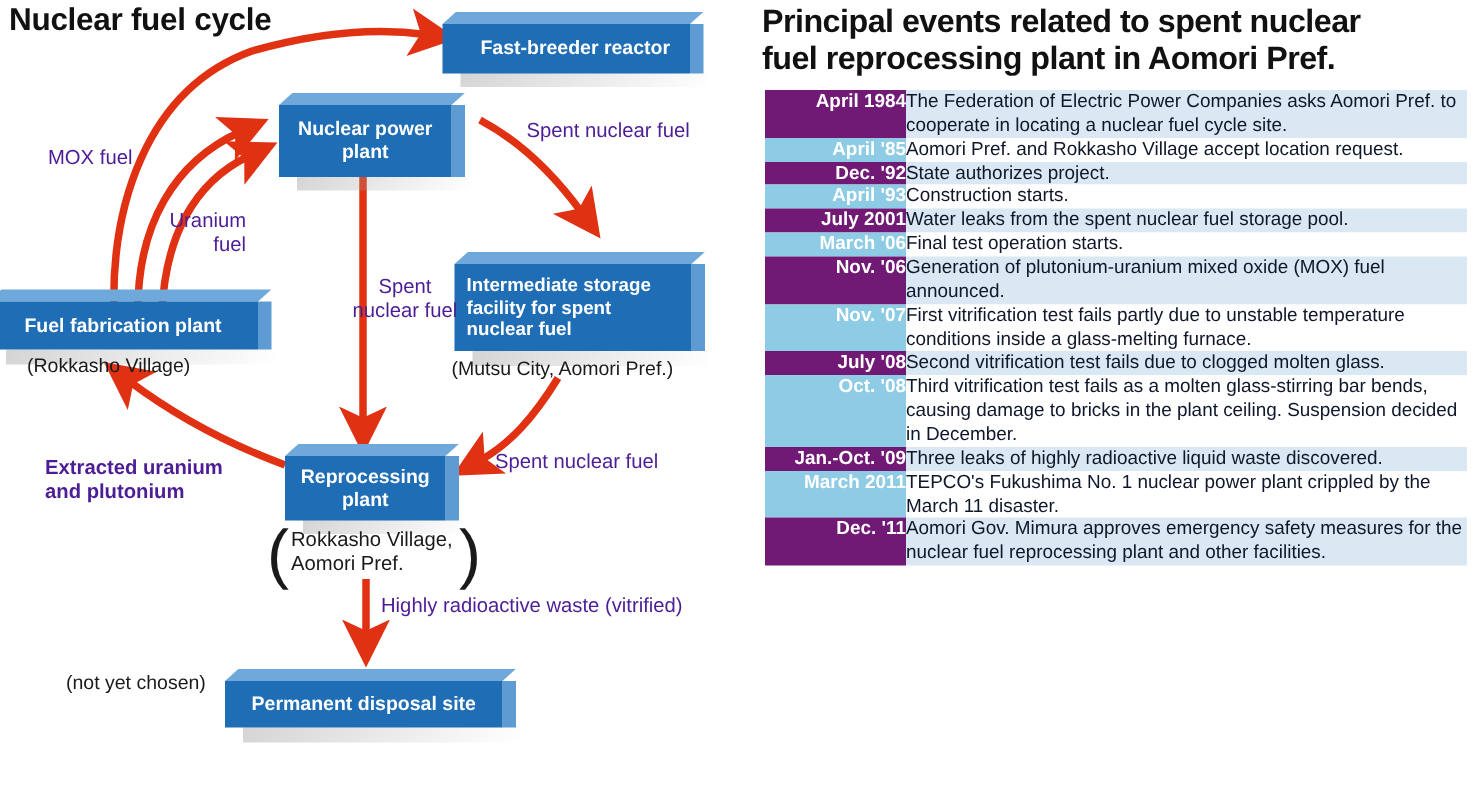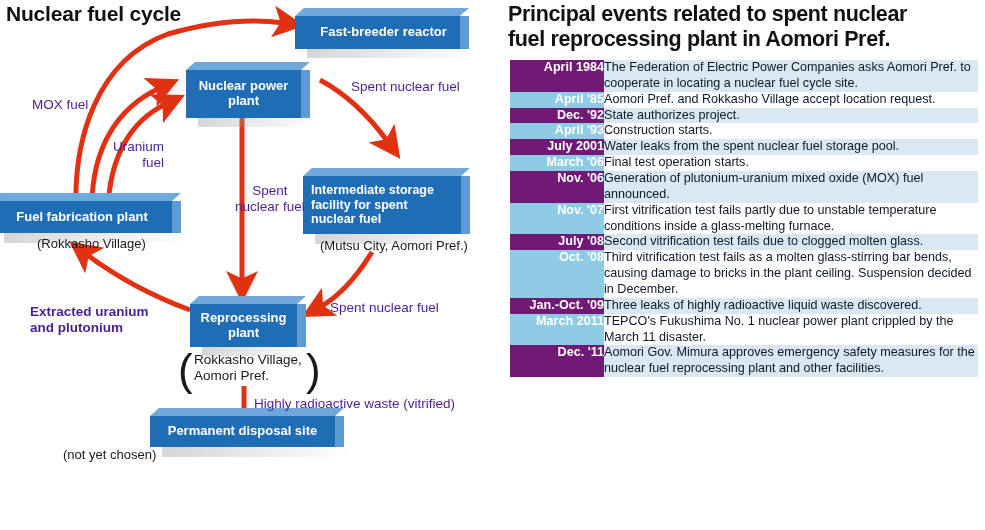--- a/index.html
+++ b/index.html
@@ -44,21 +44,21 @@
   .box .side{
     position:absolute;top:8px;width:9px;
     background:#5E9BD3;
   }
   .box .shadow{
     position:absolute;
     background:linear-gradient(135deg, rgba(160,160,160,.45), rgba(255,255,255,0));
   }
 
   .caption{
-    position:absolute;font-size:13px;color:#1a1a1a;white-space:nowrap;margin-left:19px;
+    position:absolute;font-size:13px;color:#1a1a1a;white-space:nowrap;
   }
   .flow-label{
     position:absolute;font-size:13.5px;color:#4c1d95;line-height:1.15;
   }
   .brace{
     position:absolute;font-size:13.5px;color:#1a1a1a;line-height:1.2;
     text-align:left;
   }
   .brace .bk{
     position:absolute;font-size:44px;color:#1a1a1a;font-weight:300;
@@ -181,21 +181,21 @@
       </div>
     </div>
 
     <div class="brace" style="left:178px;top:352px;width:140px;">
       <span class="bk" style="left:0px;top:-4px;">(</span>
       <span class="bk" style="left:128px;top:-4px;">)</span>
       <div style="margin-left:16px;">Rokkasho Village,</div>
       <div style="margin-left:16px;">Aomori Pref.</div>
     </div>
 
-    <div class="box" style="left:150px;top:408px;width:207px;height:42px;">
+    <div class="box" style="left:150px;top:446px;width:207px;height:42px;">
       <div class="shadow" style="left:12px;top:39px;width:185px;height:10px;"></div>
       <div class="top" style="width:185px;"></div>
       <div class="side" style="left:185px;height:31px;"></div>
       <div class="front center" style="width:185px;height:31px;font-size:13px;">
         <span>Permanent disposal site</span>
       </div>
     </div>
     <div class="caption" style="left:44px;top:447px;">(not yet chosen)</div>
 
     <div class="flow-label" style="left:32px;top:97px;">MOX fuel</div>

